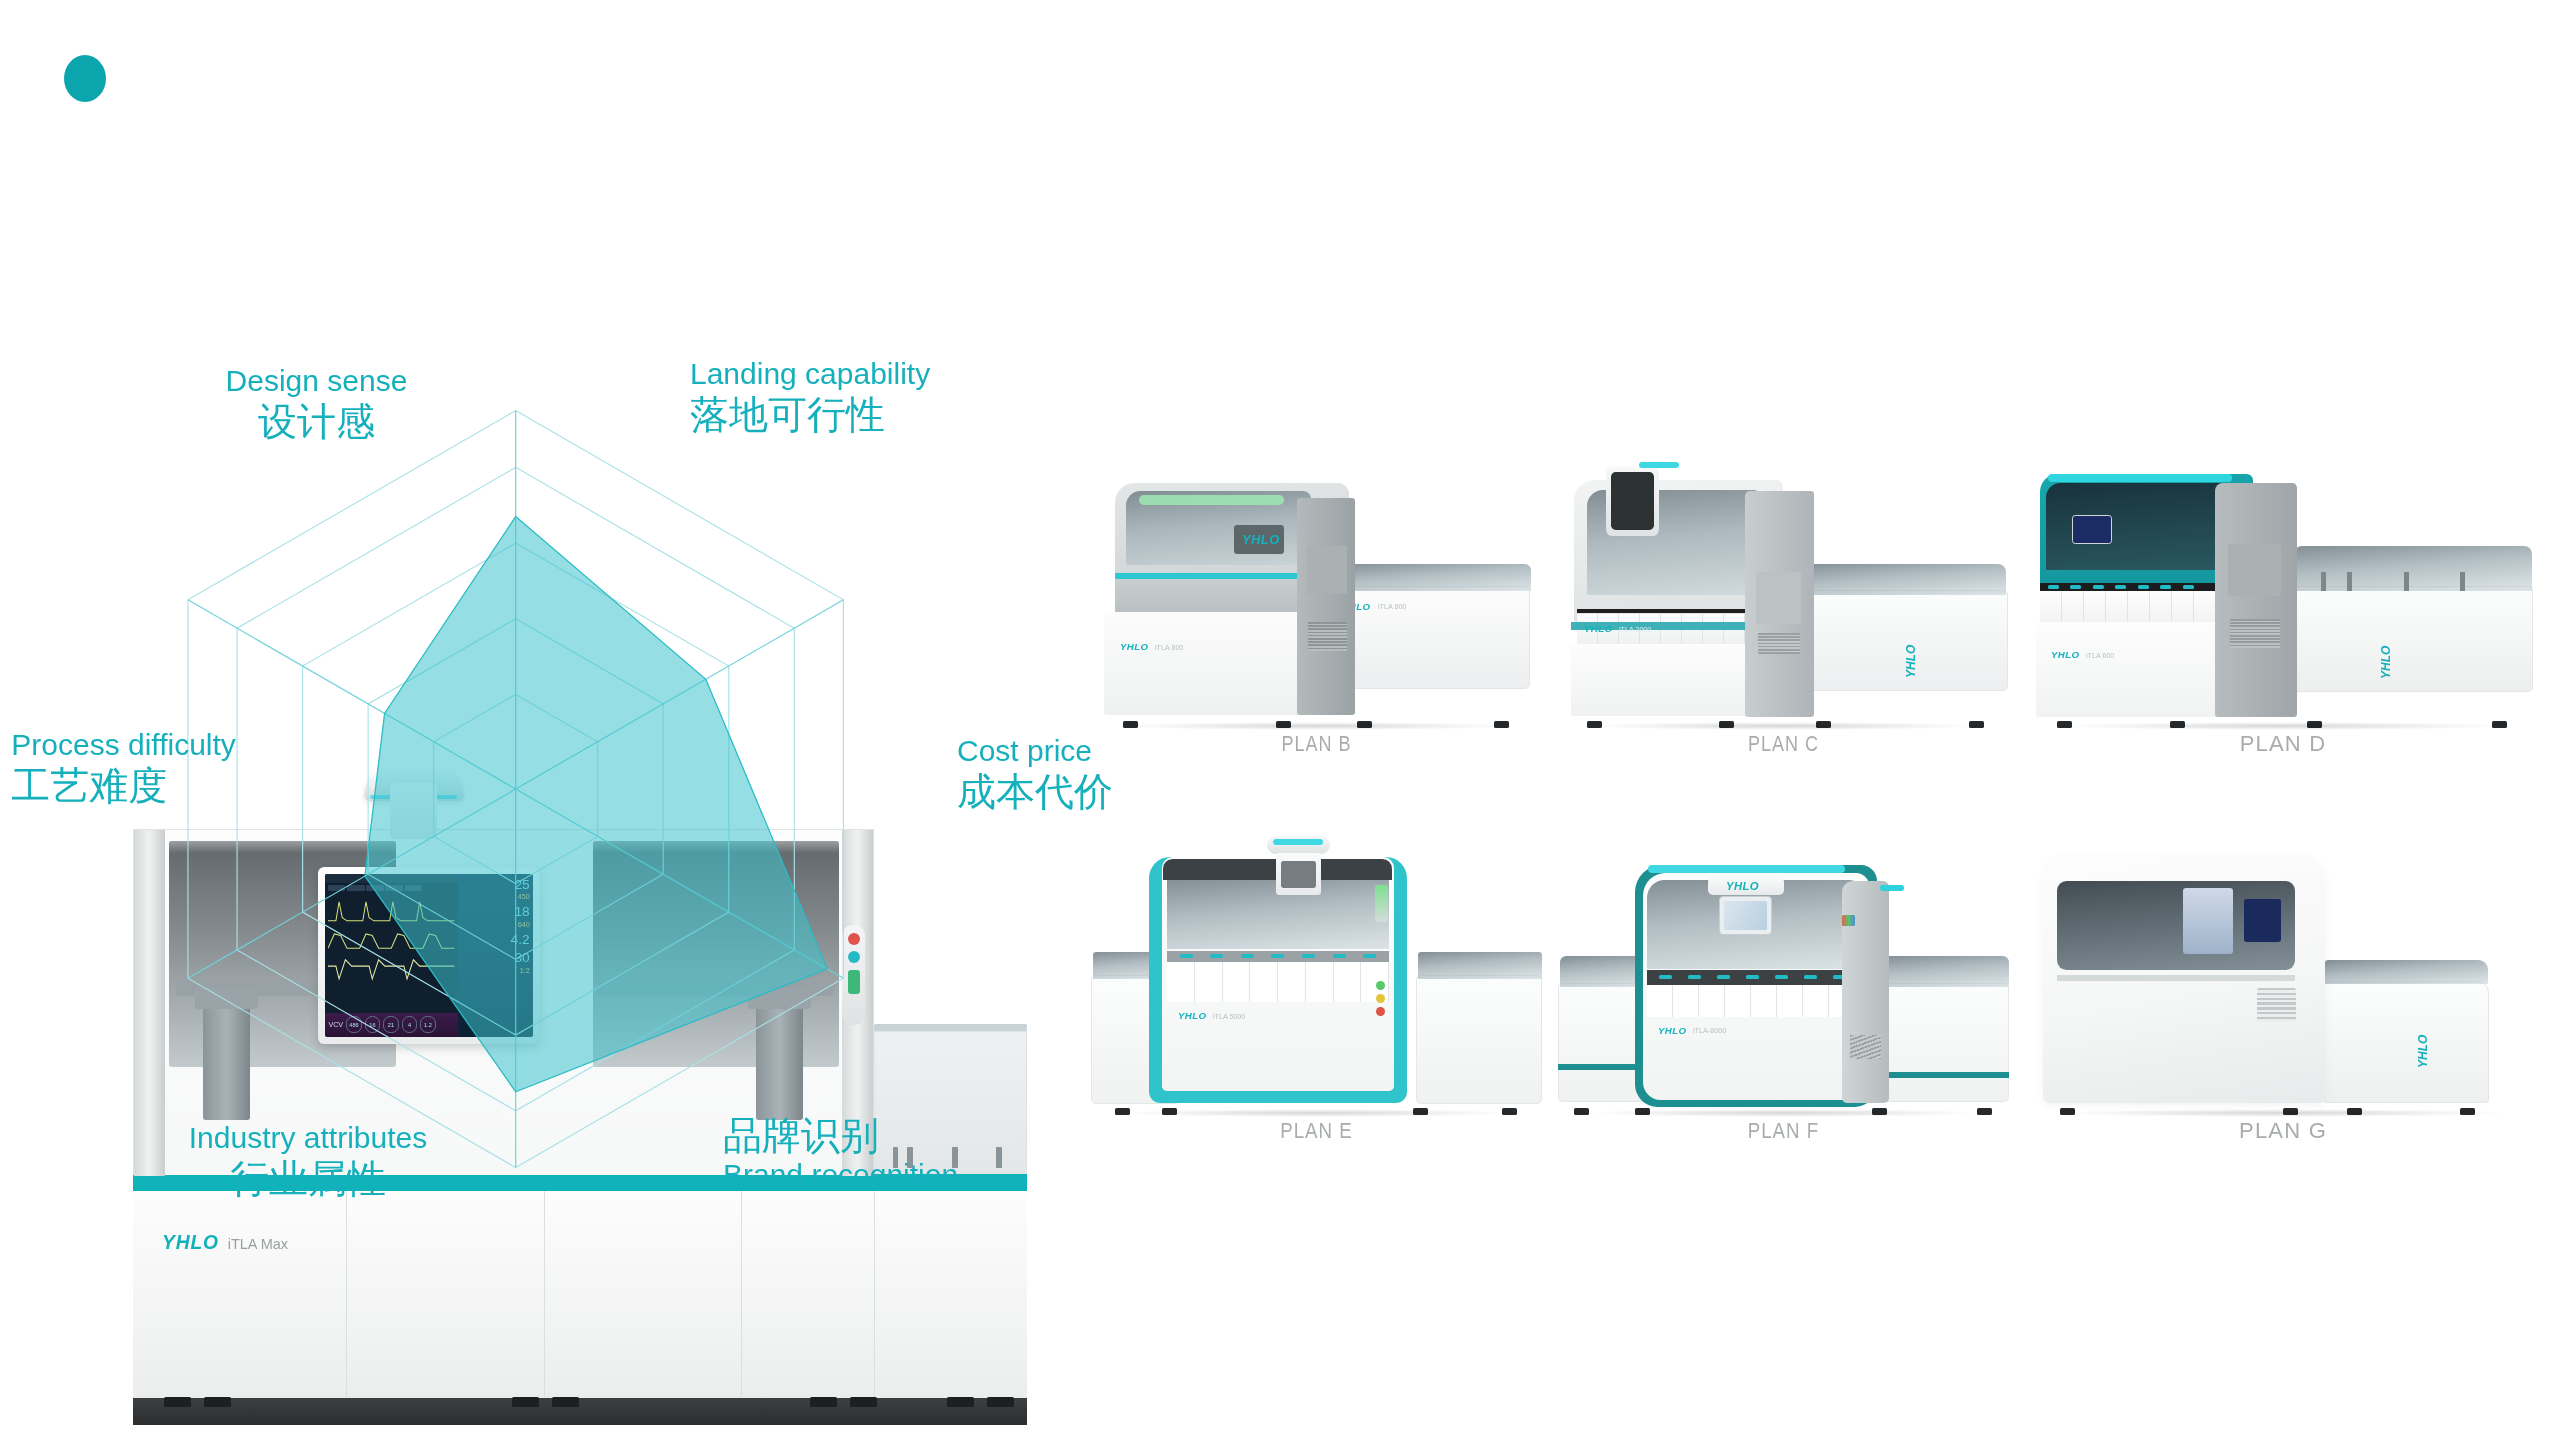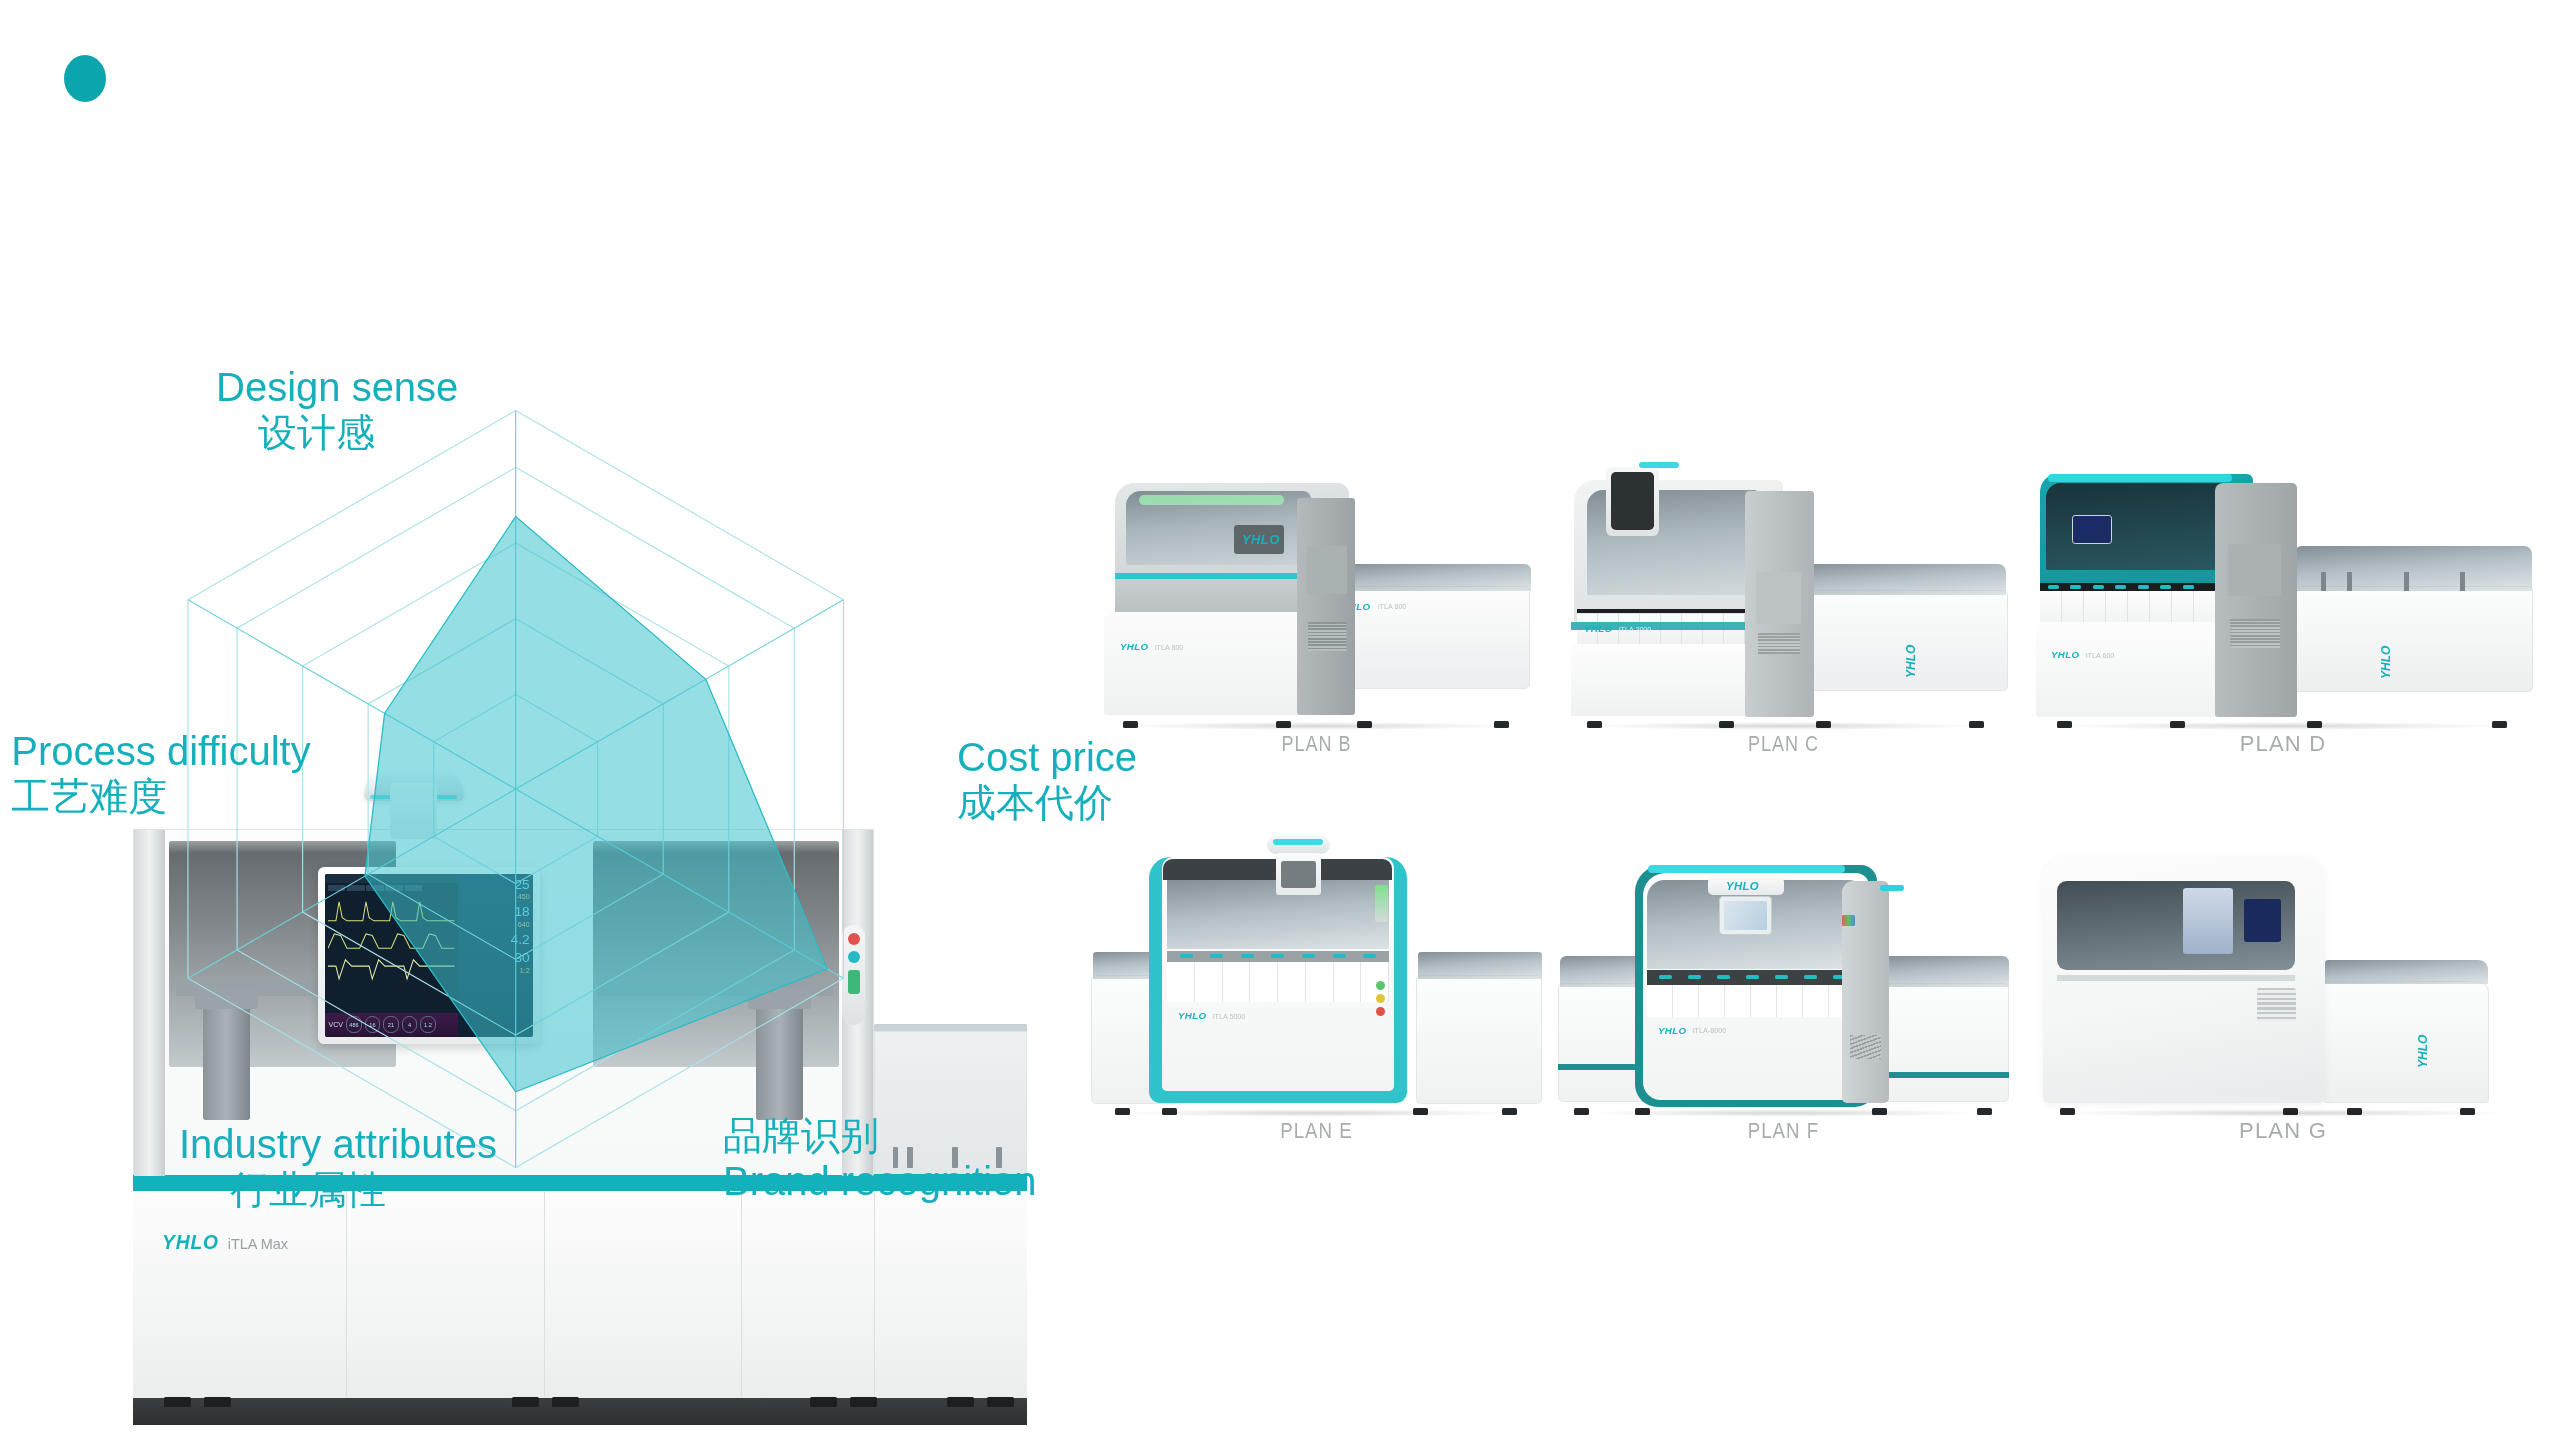--- a/index.html
+++ b/index.html
@@ -18,21 +18,21 @@
     font-size: 45px; font-weight: bold; letter-spacing: 3.2px;
     color: #666666;
   }
 
   
   .radar-panel { position: absolute; left: 0px; top: 322px; width: 1128px; height: 918px; }
   .radar-svg { position: absolute; left: 0; top: 0; width: 1128px; height: 918px; }
 
   
   .axis-label { position: absolute; color: #16b0bd; line-height: 1.16; }
-  .axis-label .en { font-size: 40px; white-space: nowrap; }
+  .axis-label .en { font-size: 30px; white-space: nowrap; }
   .axis-label .cn { font-size: 39px; white-space: nowrap; }
   .lab-design   { left: 216px; top: 42px; text-align: center; width: 201px; }
   .lab-landing  { left: 690px; top: 35px; text-align: left; width: 274px; }
   .lab-process  { left: 11.3px;  top: 406px; text-align: left; width: 201px; }
   .lab-cost     { left: 947px; top: 412px; text-align: left; width: 185px; margin-left: 10px; }
   .lab-industry { left: 179px; top: 799px; text-align: center; width: 258px; }
   .lab-brand    { left: 723px; top: 791px; text-align: left; width: 274px; }
 
   
   .machine-main { position: absolute; left: 133px; top: 507px; width: 894px; height: 596px; }
@@ -300,20 +300,24 @@
           <line x1="640" y1="580" x2="233.0" y2="345.0" stroke="#6fd2da" stroke-width="1.5"></line>
         </g>
 
       <polygon id="radar-poly" fill="#3cc3cd" fill-opacity="0.55" stroke="#2bbcc6" stroke-width="1.6" points="640.0,241.6 876.1,443.7 1026.7,803.2 640.0,956.0 452.8,688.1 477.2,486.0"></polygon>
     </svg>
 
     <div class="axis-label lab-design">
       <div class="en">Design sense</div>
       <div class="cn">设计感</div>
     </div>
+    <div class="axis-label lab-landing">
+      <div class="en">Landing capability</div>
+      <div class="cn">落地可行性</div>
+    </div>
     <div class="axis-label lab-cost">
       <div class="en">Cost price</div>
       <div class="cn">成本代价</div>
     </div>
     <div class="axis-label lab-brand">
       <div class="cn">品牌识别</div>
       <div class="en">Brand recognition</div>
     </div>
     <div class="axis-label lab-industry">
       <div class="en">Industry attributes</div>

